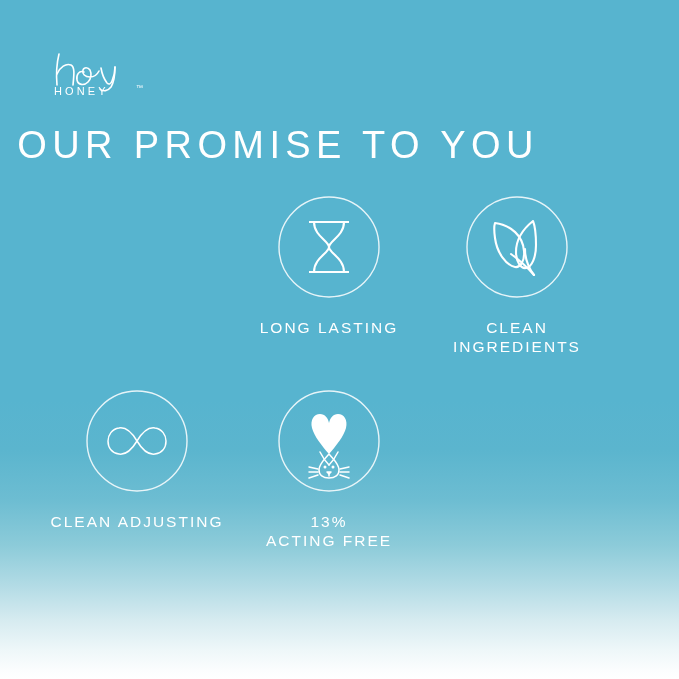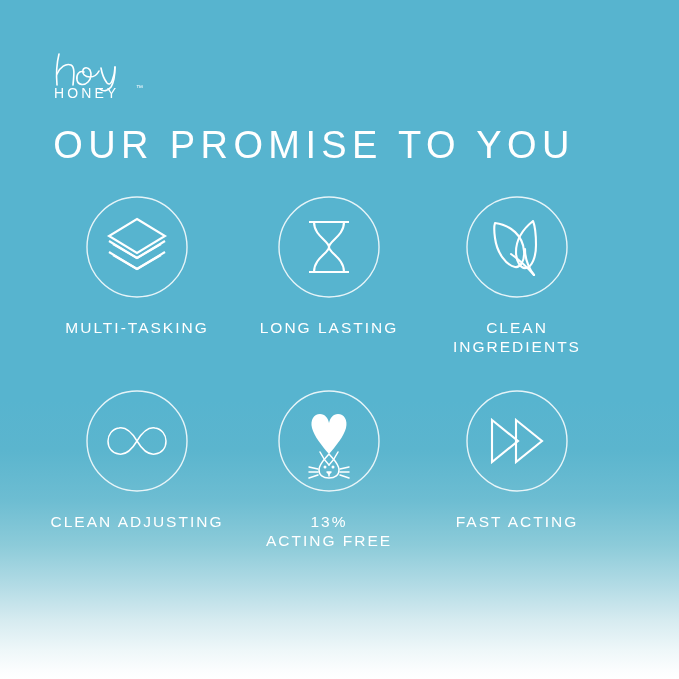--- a/index.html
+++ b/index.html
@@ -43,21 +43,21 @@
     position: absolute;
     left: 0;
     top: 0;
     width: 90px;
     height: 44px;
   }
   #logo-word {
     position: absolute;
     left: 2px;
     top: 38px;
-    font-size: 14px;
+    font-size: 11px;
     letter-spacing: 3.1px;
     color: #ffffff;
     font-weight: 400;
     line-height: 1;
   }
   #logo-tm {
     position: absolute;
     left: 84px;
     top: 36px;
     font-size: 7px;
@@ -71,21 +71,20 @@
     left: 0;
     top: 126px;
     width: 556px;
     text-align: center;
     color: #ffffff;
     font-size: 38px;
     font-weight: 300;
     letter-spacing: 5.4px;
     line-height: 1;
     white-space: nowrap;
-    padding-left: 36px;
   }
 
   
   .row {
     position: absolute;
     left: 0;
     width: 679px;
     height: 190px;
   }
   #row-1 { top: 196px; }
@@ -174,37 +173,20 @@
       </g>
     </svg>
     <div id="logo-word">HONEY</div>
     <div id="logo-tm">™</div>
   </div>
 
   <div id="heading">OUR PROMISE TO YOU</div>
 
   <div class="row" id="row-1">
 
-    <div class="cell cell-c0">
-      <div class="icon-circle">
-        <svg viewBox="0 0 102 102">
-          <circle class="ring" cx="51" cy="51" r="50"></circle>
-          <path class="gl" d="M51 23 L79 40 L51 57 L23 40 Z"></path>
-          <path class="gl" d="M27 48 L51 62 L75 48"></path>
-          <path class="gl" d="M51 62 L79 45"></path>
-          <path class="gl" d="M23 45 L51 62"></path>
-          <path class="gl" d="M27 59 L51 73 L75 59"></path>
-          <path class="gl" d="M51 73 L79 56"></path>
-          <path class="gl" d="M23 56 L51 73"></path>
-        </svg>
-      </div>
-      <div class="cell-label">
-        <span>MULTI-TASKING</span>
-      </div>
-    </div>
 
     <div class="cell cell-c2">
       <div class="icon-circle">
         <svg viewBox="0 0 102 102">
           <circle class="ring" cx="51" cy="51" r="50"></circle>
           <path class="gl-round" d="M29 27 C45 29 57 40 58 55 C59 65 54 72 49 71 C40 69 31 57 29 42 C28 35 28 30 29 27 Z"></path>
           <path class="gl-round" d="M67 25 C57 33 50 44 50 56 C50 66 55 73 60 72 C66 71 70 61 70 49 C70 38 69 30 67 25 Z"></path>
           <path class="gl-round" d="M59 53 C59 62 62 71 68 79"></path>
           <path class="gl-round" d="M45 58 C52 63 60 70 68 79"></path>
         </svg>
@@ -264,27 +246,15 @@
           <path class="gl-thin" d="M62 82 L71 82"></path>
           <path class="gl-thin" d="M62 85 L71 88"></path>
         </svg>
       </div>
       <div class="cell-label">
         <span>13%</span>
         <span class="l2">ACTING FREE</span>
       </div>
     </div>
 
-    <div class="cell cell-c2">
-      <div class="icon-circle">
-        <svg viewBox="0 0 102 102">
-          <circle class="ring" cx="51" cy="51" r="50"></circle>
-          <path class="gl" d="M26 30 L52 51 L26 72 Z"></path>
-          <path class="gl" d="M50 30 L76 51 L50 72 Z"></path>
-        </svg>
-      </div>
-      <div class="cell-label">
-        <span>FAST ACTING</span>
-      </div>
-    </div>
   </div>
 
 </div>
 
 </body></html>

